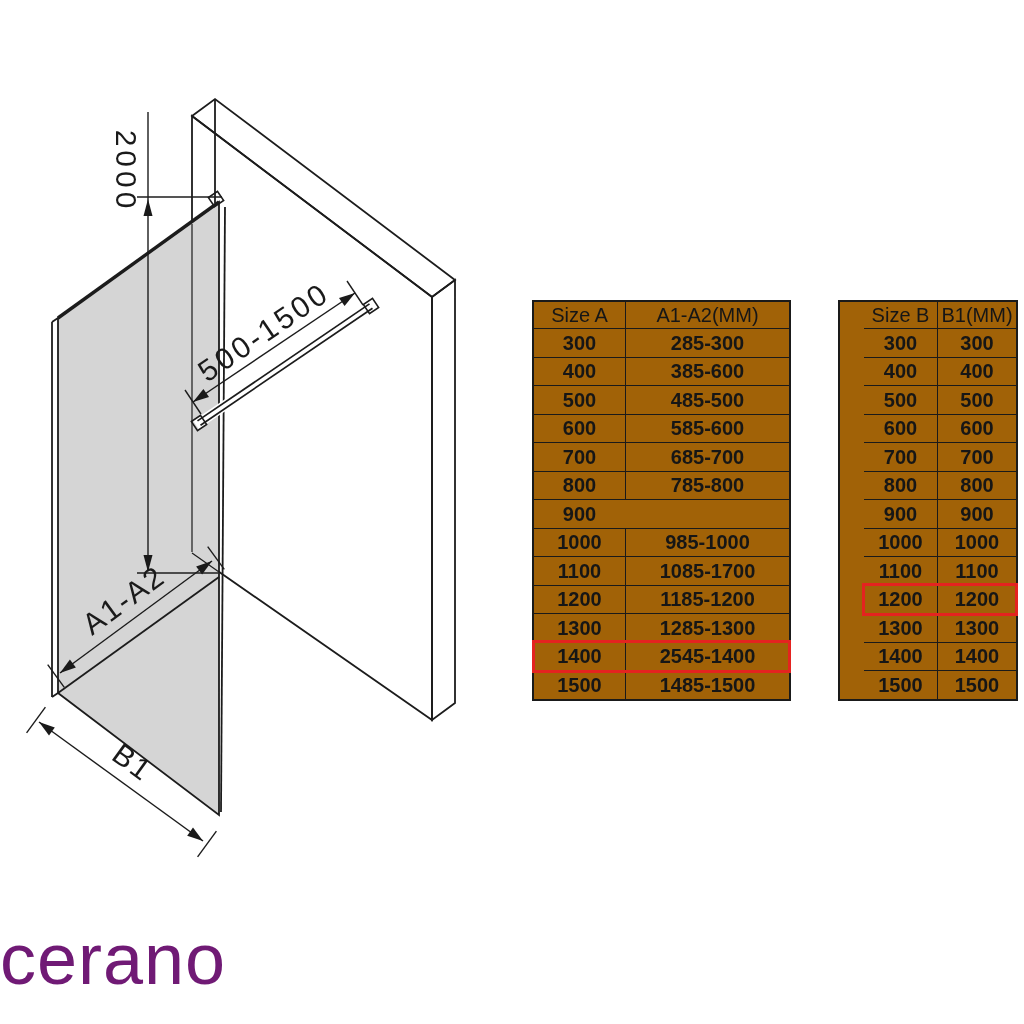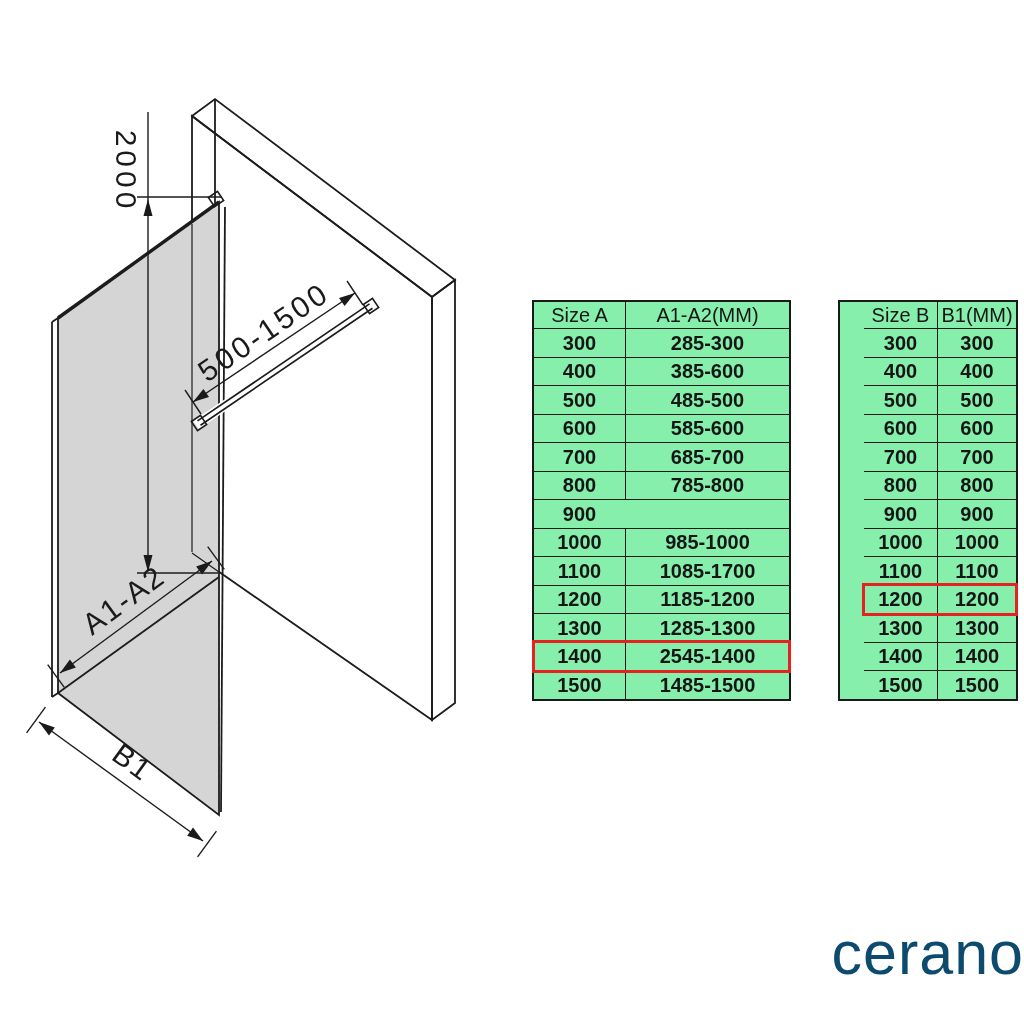--- a/index.html
+++ b/index.html
@@ -1,31 +1,31 @@
 <!DOCTYPE html>
 <html style="--hl: #e42320;"><head>
 <meta charset="utf-8">
 <style>
   html,body{margin:0;padding:0;background:#fff;}
   .page{position:relative;width:1024px;height:1024px;background:#ffffff;overflow:hidden;
         font-family:"Liberation Sans",sans-serif;color:#161616;}
   svg{position:absolute;left:0;top:0;}
   svg text{font-family:"Liberation Sans",sans-serif;fill:#1a1a1a;}
   .ln{stroke:#1c1c1c;fill:none;}
-  .dim-table{position:absolute;border:2px solid #1a1a1a;background:#86efac;font-size:20px;line-height:1;}
+  .dim-table{position:absolute;border:2px solid #1a1a1a;background:#a16207;font-size:20px;line-height:1;}
   .thead{display:flex;height:26px;}
   .trow{display:flex;height:27.5px;border-top:1.5px solid #1a1a1a;font-weight:bold;}
   .cell{display:flex;align-items:center;justify-content:center;white-space:nowrap;}
   .ta .c1{width:91px;}  .ta .c2{width:163px;border-left:1.5px solid #1a1a1a;}
   .tb .c1{width:73px;}  .tb .c2{width:78px;border-left:1.5px solid #1a1a1a;}
   .trow.hl{position:relative;}
   .trow.hl::after{content:"";position:absolute;left:-2px;right:-2px;top:-3px;bottom:-3px;
         border:3px solid var(--hl,#e42320);z-index:3;pointer-events:none;}
-  .logo{position:absolute;left:0;right:0;top:918px;text-align:right;
-        font-size:61px;font-weight:200;letter-spacing:1px;color:#0c4a6e;}
+  .logo{position:absolute;left:0;right:0;top:918px;text-align:left;
+        font-size:72px;font-weight:200;letter-spacing:1px;color:#701a75;}
 </style>
 </head>
 <body>
 
 <div class="page">
 
   <svg width="1024" height="1024" viewBox="0 0 1024 1024">
 
     <g class="ln" stroke-width="1.8" fill="#ffffff">
       <polygon points="192,116 432,297 432,720 192,553"></polygon>

